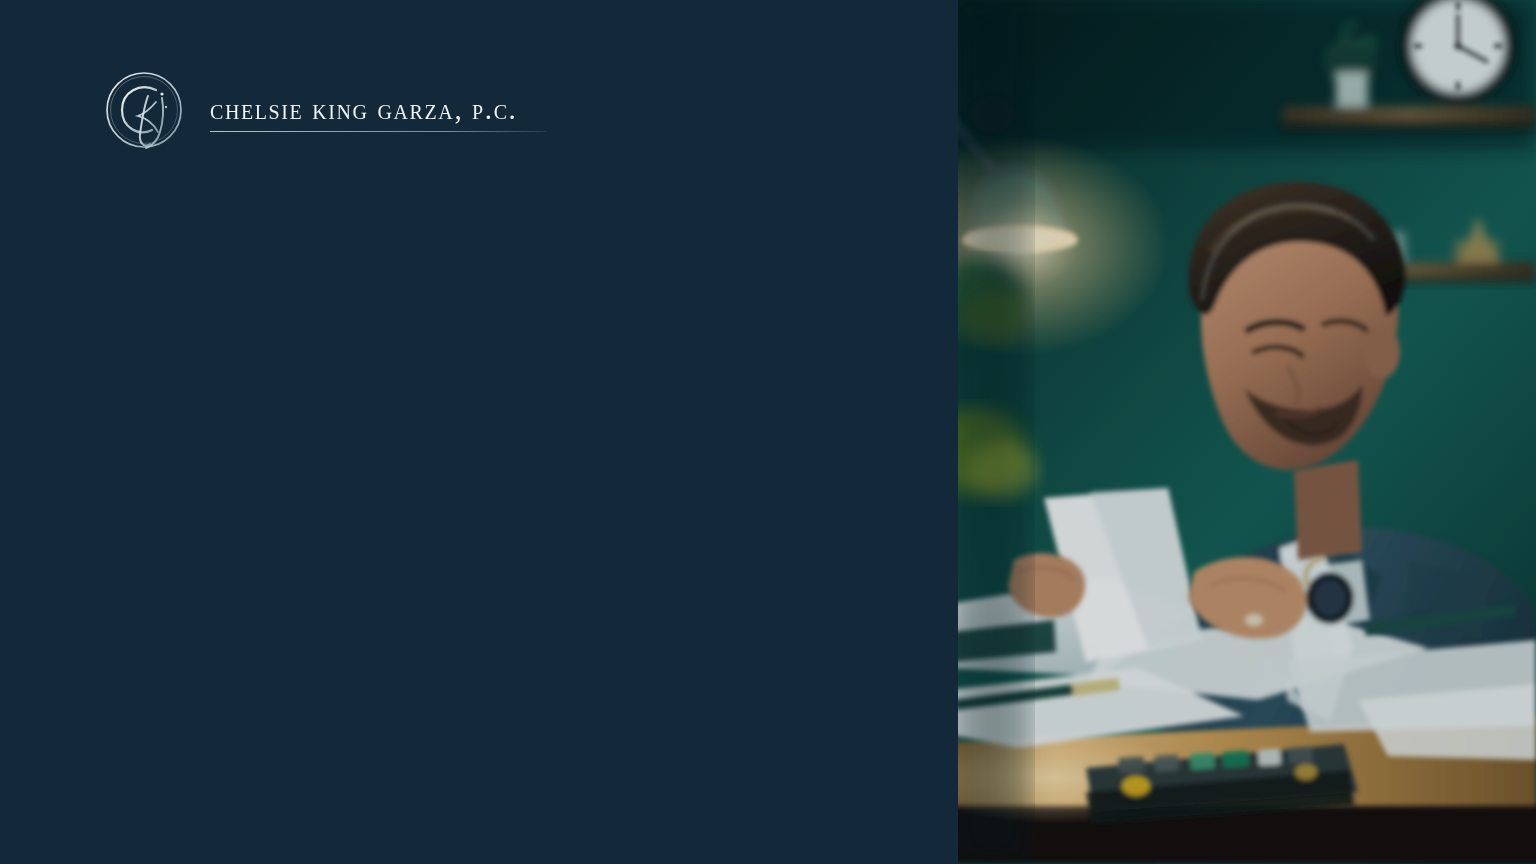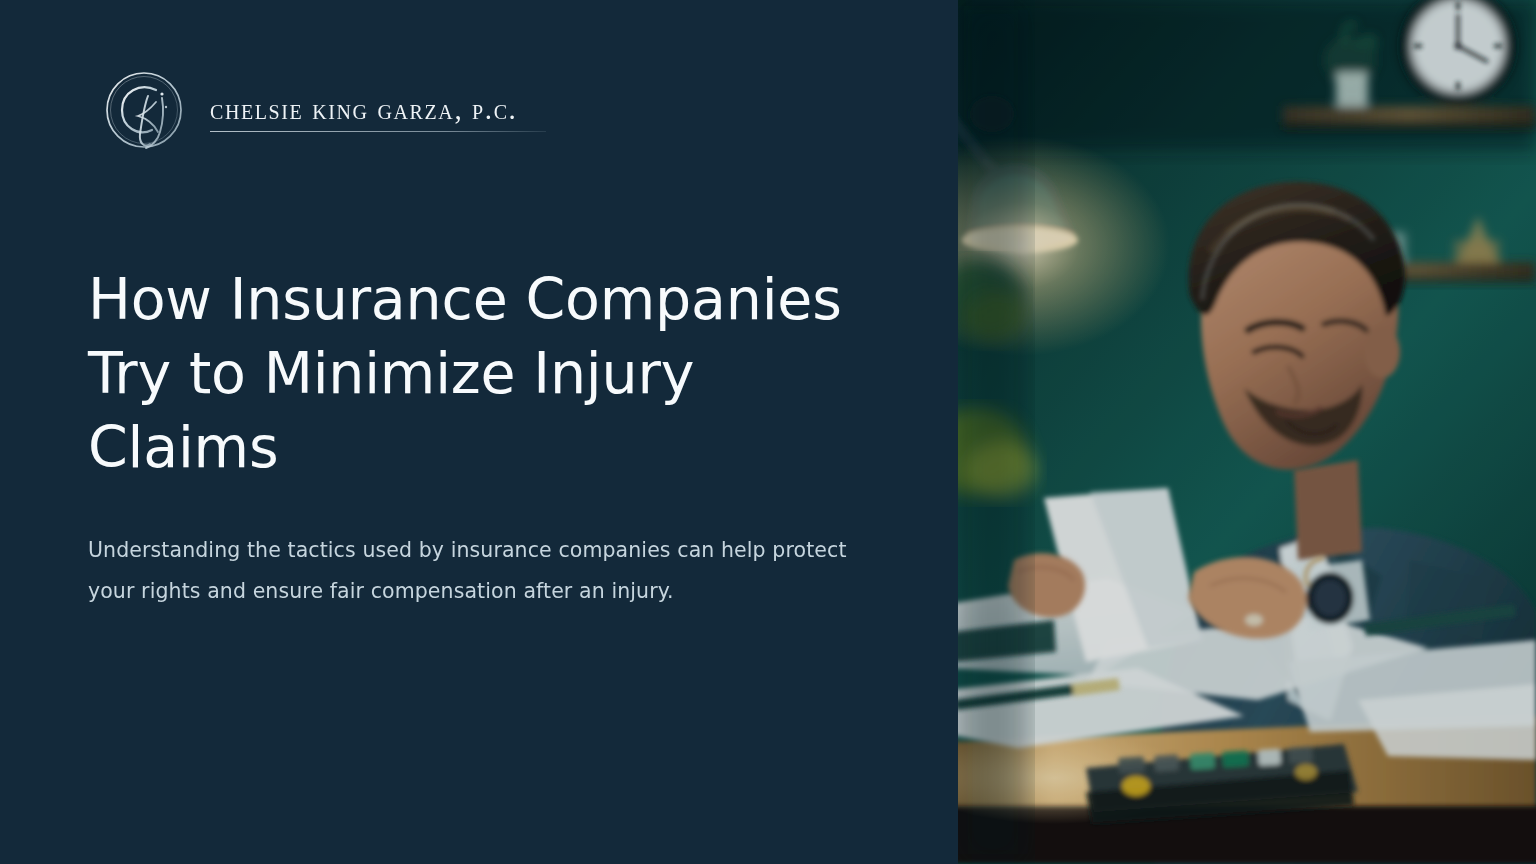--- a/index.html
+++ b/index.html
@@ -137,24 +137,20 @@
           <circle cx="66" cy="43" r="1.2" fill="#dce9f0" opacity="0.8"></circle>
         </svg>
       </div>
 
       <div class="logo-wordmark">
         <div class="logo-wordmark-text">Chelsie King Garza, P.C.</div>
         <div class="logo-rule"></div>
       </div>
     </div>
 
-    <div class="text-block">
-      <h1 class="headline">How Insurance Companies Try to Minimize Injury Claims</h1>
-      <p class="subhead">Understanding the tactics used by insurance companies can help protect your rights and ensure fair compensation after an injury.</p>
-    </div>
 
   </div>
 
   <div class="photo-panel">
     <svg width="578" height="864" viewBox="0 0 578 864" preserveAspectRatio="xMidYMid slice">
       <defs>
         <linearGradient id="wallGrad" x1="0" y1="0" x2="0.75" y2="1">
           <stop offset="0%" stop-color="#07201f"></stop>
           <stop offset="28%" stop-color="#0f433f"></stop>
           <stop offset="62%" stop-color="#156058"></stop>

